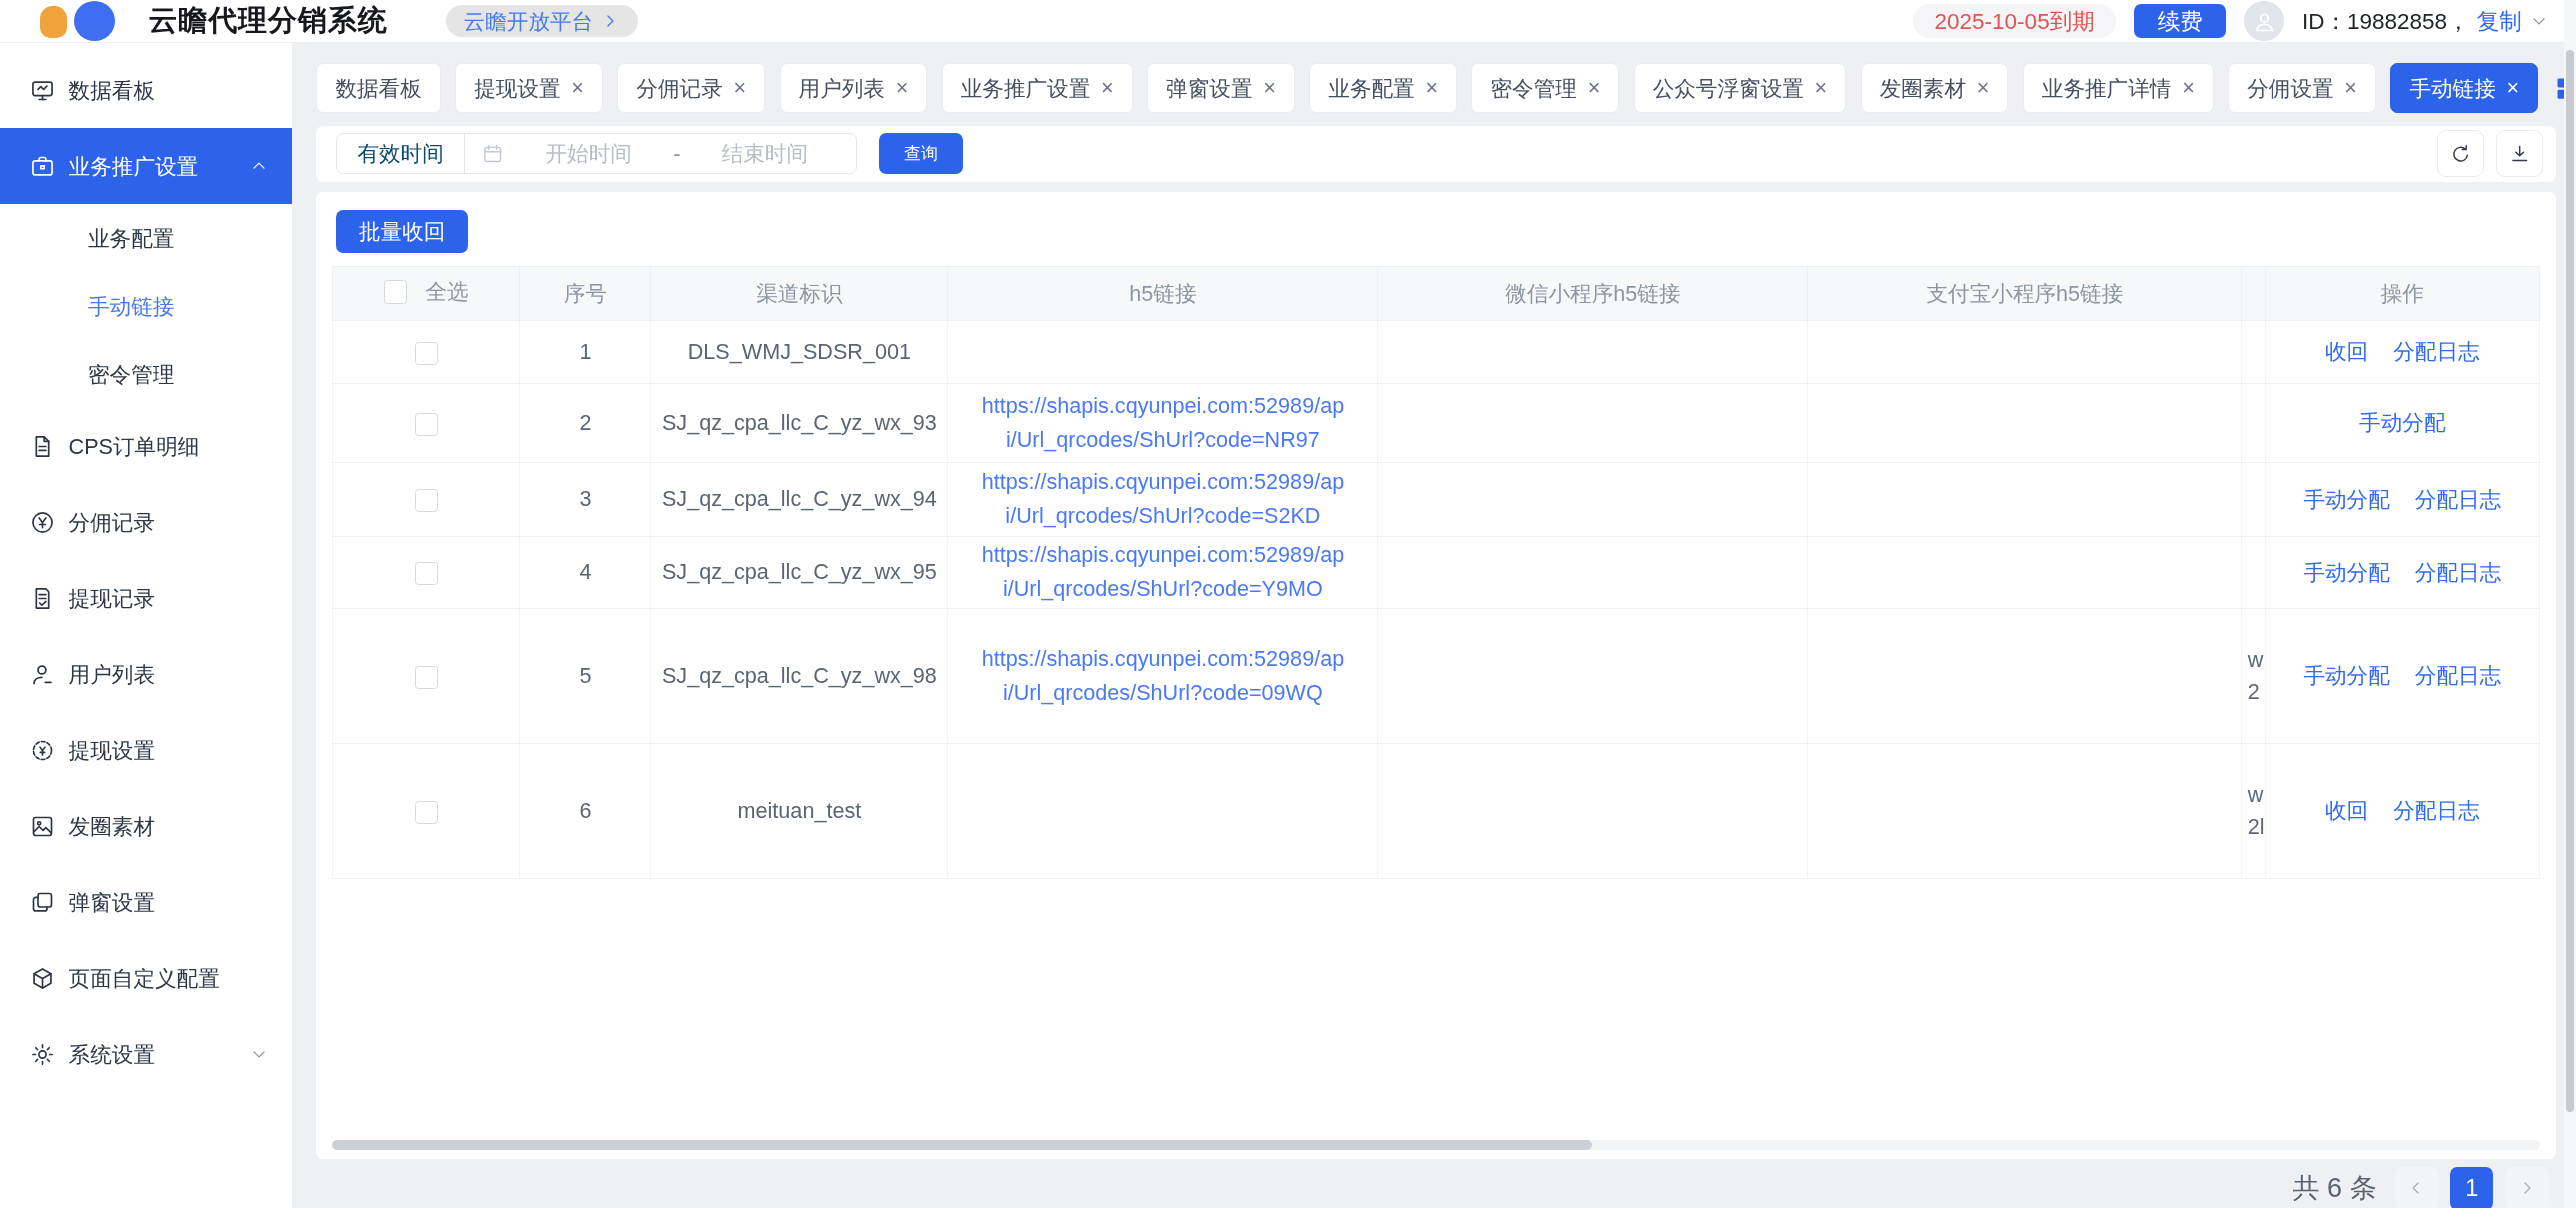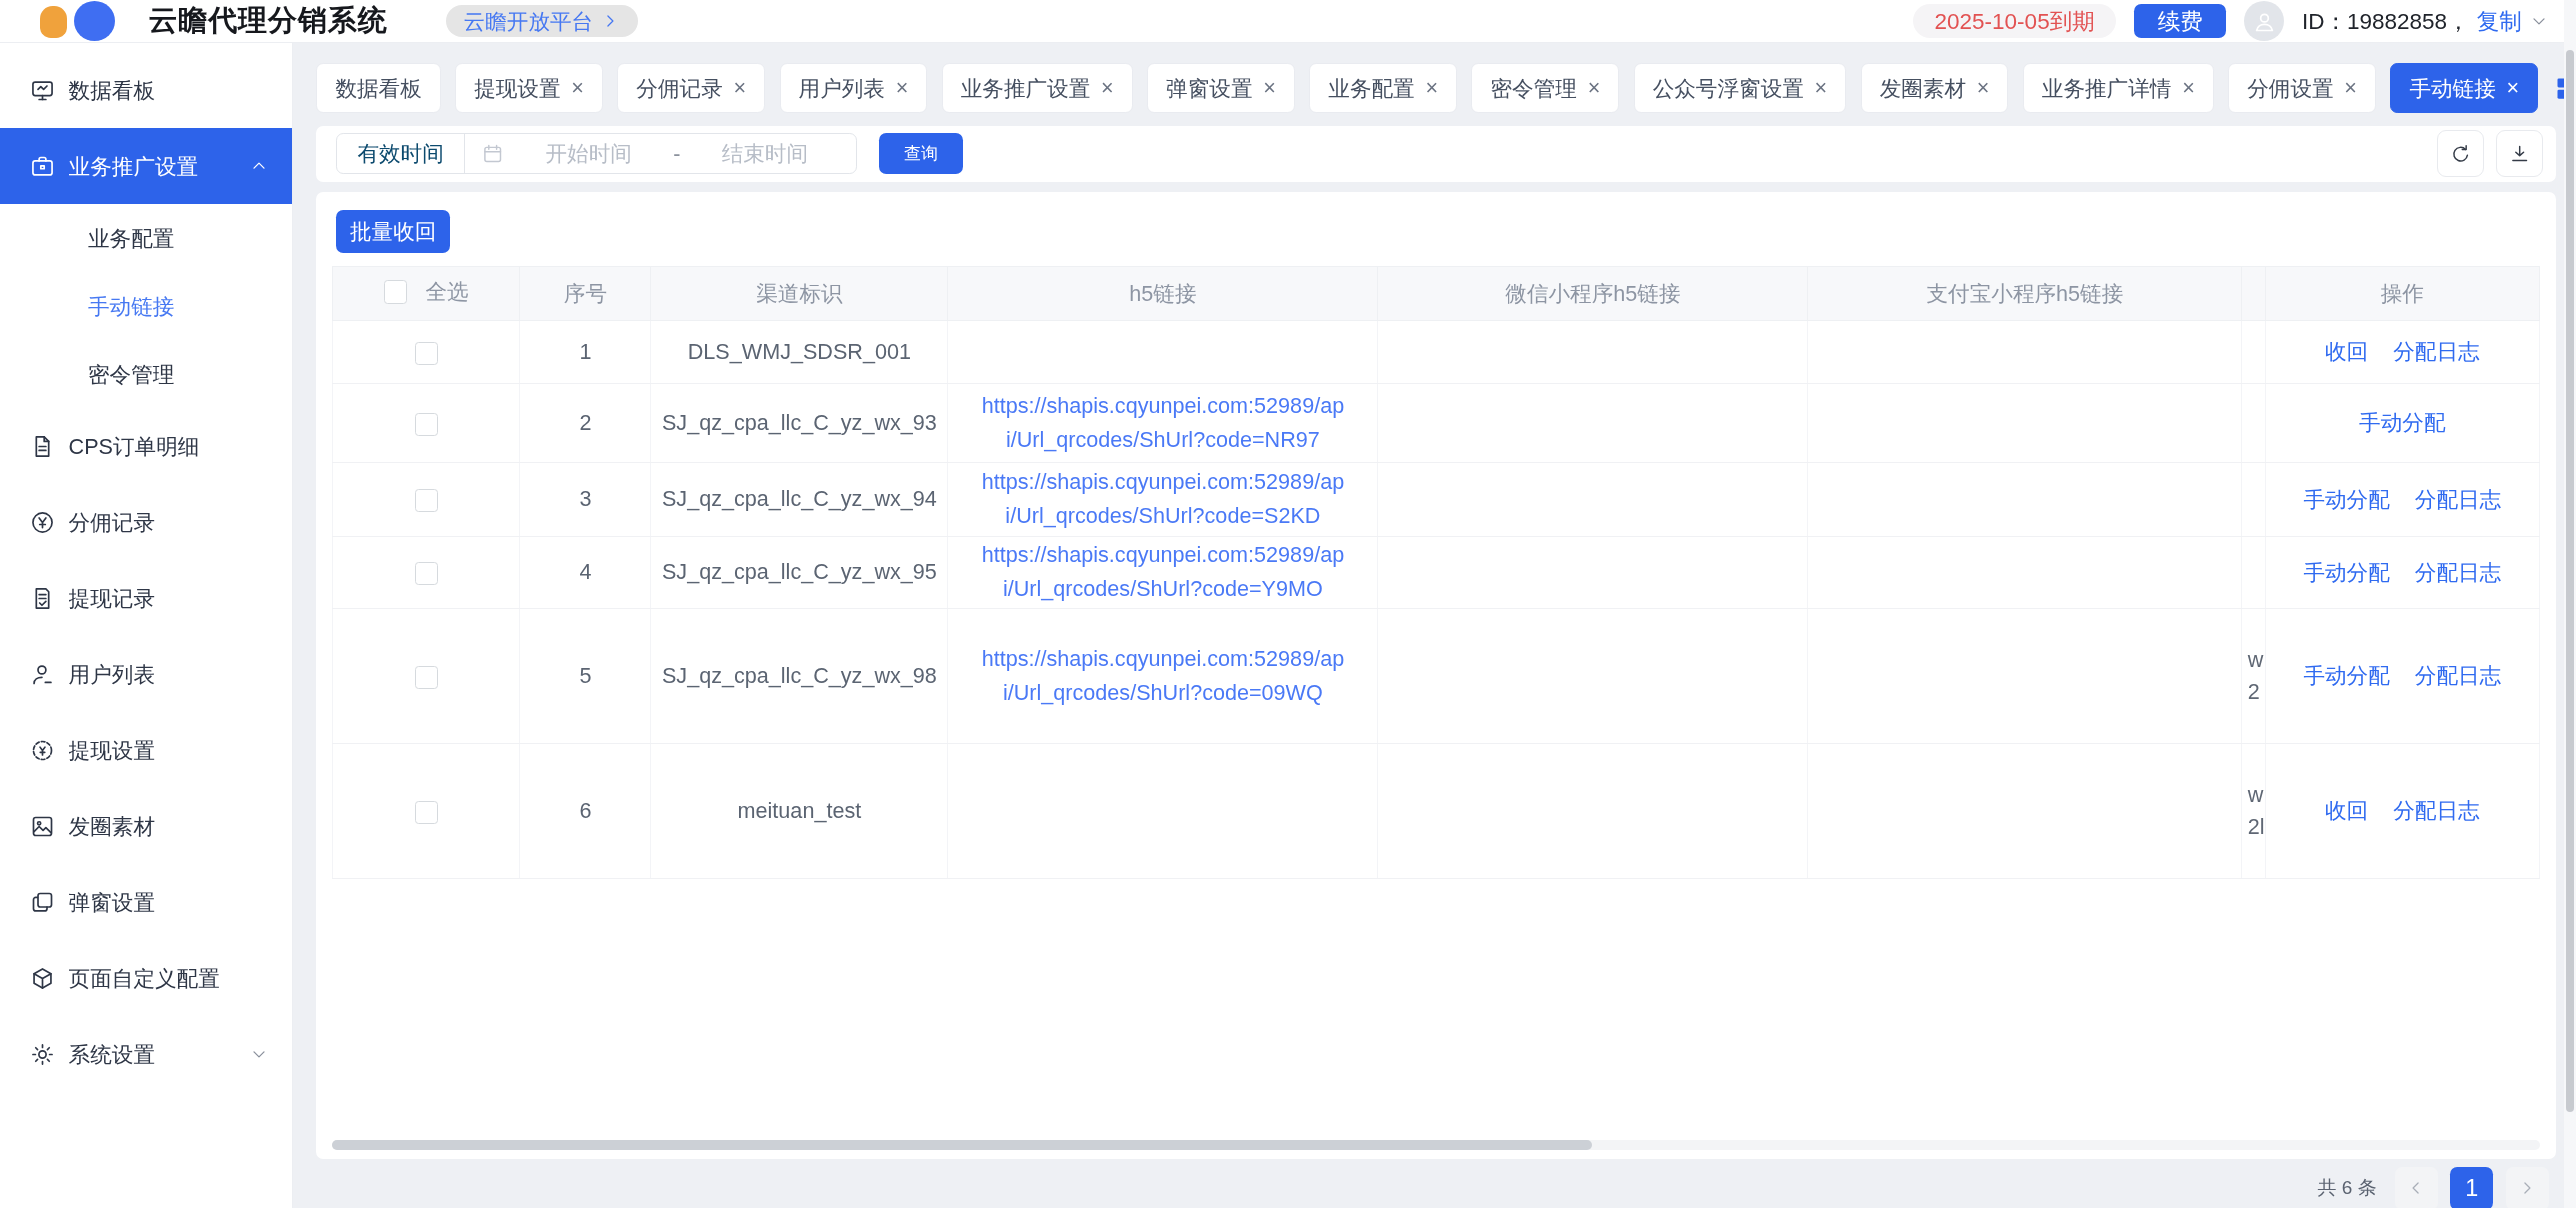--- a/index.html
+++ b/index.html
@@ -71,21 +71,21 @@
   .fdate input::placeholder { color:#b7bdc7; }
   .fsep { color:#8b919c; font-size:21.6px; }
   .query-btn { margin-left:21.6px; height:41px; padding:0 25px; background:#2d63ea; color:#fff; border:none;
                border-radius:7.2px; font-size:17px; cursor:pointer; white-space:nowrap; }
   .fc-right { margin-left:auto; display:flex; gap:12.6px; }
   .sq-btn { width:47px; height:47px; background:#fff; border:0.9px solid #e8eaee; border-radius:9px;
             display:flex; align-items:center; justify-content:center; color:#343b47; cursor:pointer; }
 
   
   .table-card { position:relative; height:967px; background:#fff; border-radius:7.2px; padding:14.4px 16px 0; overflow:hidden; }
-  .batch-btn { height:43px; padding:0 14px; margin:3.6px 0 0 3.6px; background:#2d63ea; color:#fff; border:none;
+  .batch-btn { height:43px; padding:0 23px; margin:3.6px 0 0 3.6px; background:#2d63ea; color:#fff; border:none;
                border-radius:7.2px; font-size:21.6px; cursor:pointer; white-space:nowrap; }
   table { margin-top:12.6px; border-collapse:collapse; table-layout:fixed; width:2207px; }
   th { height:54px; background:#f7f8fa; font-weight:400; font-size:21.6px; color:#8d95a3;
        border:0.9px solid #eef0f3; border-left:none; text-align:center; white-space:nowrap; overflow:hidden; }
   th:first-child { border-left:0.9px solid #eef0f3; }
   td { border-bottom:0.9px solid #f0f1f4; border-right:0.9px solid #f3f4f7; font-size:21.6px; color:#5b6472;
        text-align:center; vertical-align:middle; overflow:hidden; }
   td:first-child { border-left:0.9px solid #f3f4f7; }
   tr.h0 td { height:63px; } tr.h1 td { height:79px; } tr.h2 td { height:74px; }
   tr.h3 td { height:72px; } tr.h4 td { height:135px; } tr.h5x td { height:135px; }
@@ -100,21 +100,21 @@
   th.shadow-col { background:#f7f8fa; }
   .ops { display:flex; align-items:center; justify-content:center; gap:25px; }
   .ops a { color:#2f6af0; text-decoration:none; font-size:21.6px; cursor:pointer; white-space:nowrap; }
 
   
   .hscroll-track { position:absolute; left:16px; right:16px; bottom:9px; height:10.8px; background:#f3f4f6; border-radius:5.4px; }
   .hscroll-thumb { position:absolute; left:0; top:0; width:1260px; height:10.8px; background:#ccd0d6; border-radius:5.4px; cursor:pointer; }
 
   
   .pager { height:43px; margin-top:7.2px; display:flex; align-items:center; justify-content:flex-end; gap:12.6px; padding-right:7.2px; }
-  .pager-total { font-size:19px; color:#5a6270; margin-right:5.4px; white-space:nowrap; }
+  .pager-total { font-size:27px; color:#5a6270; margin-right:5.4px; white-space:nowrap; }
   .pg-btn { width:43px; height:43px; border-radius:7.2px; background:#f3f4f6; display:flex; align-items:center;
             justify-content:center; color:#a9aeb8; cursor:pointer; }
   .pg-btn.cur { background:#2d63ea; color:#fff; font-size:23.4px; }
 
   
   .vscroll { position:absolute; right:0; top:0; width:11.7px; height:1208px; background:#f6f7f9; z-index:40; }
   .vscroll-thumb { position:absolute; left:1.8px; top:50px; width:8px; height:1062px; background:#c7cacf; border-radius:4.5px; }
   .bottom-strip { position:absolute; left:0; bottom:0; width:2576px; height:16px; background:#fff; z-index:41; }
 </style>
 </head>

